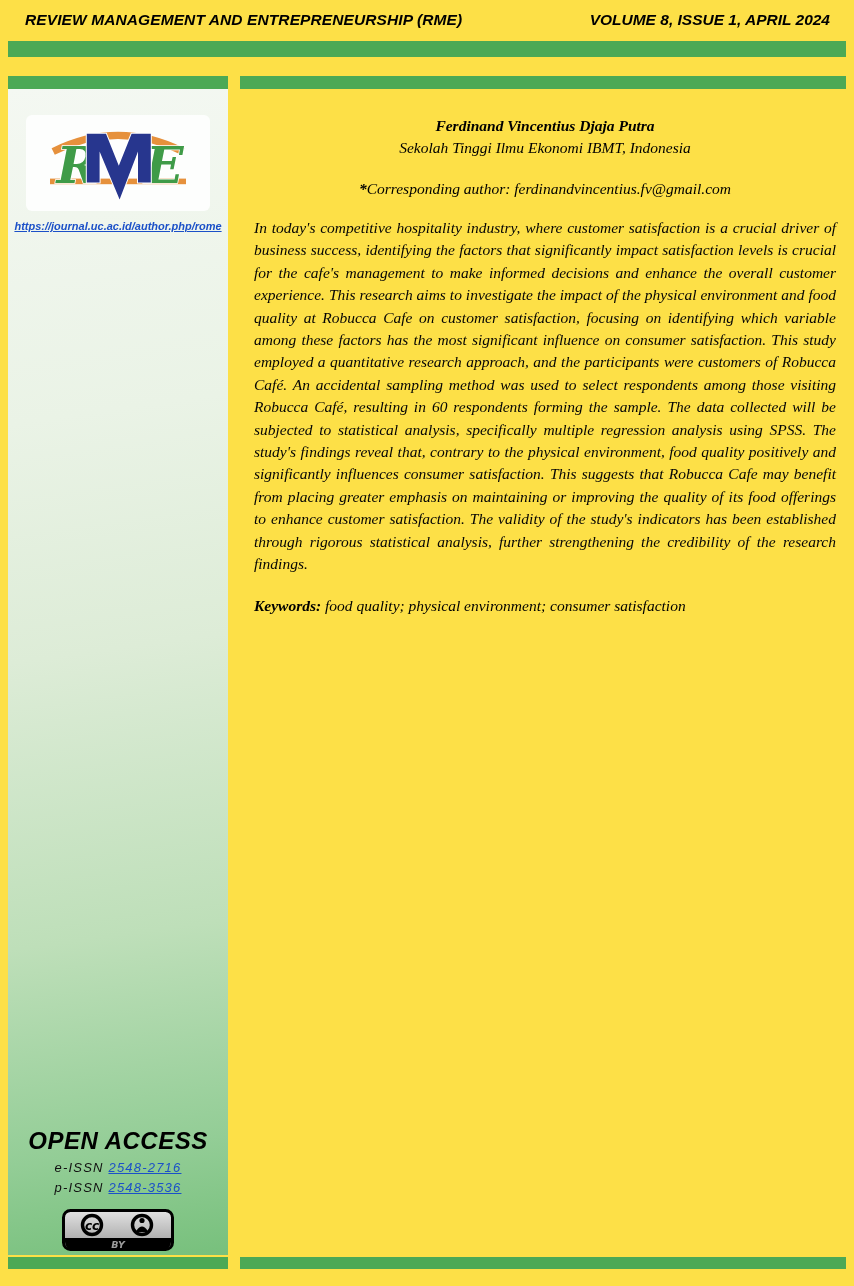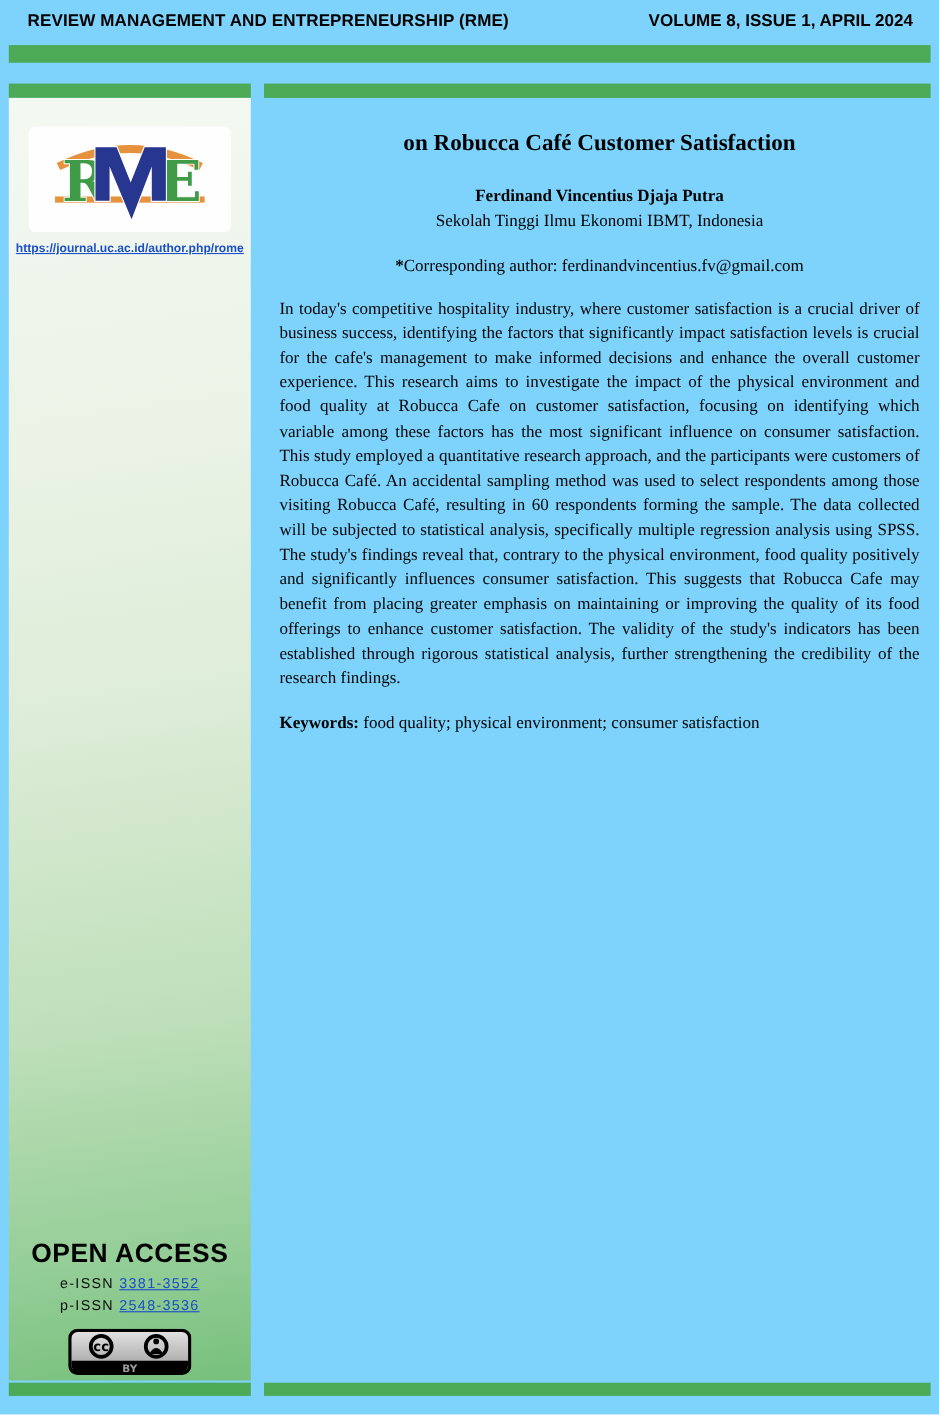--- a/index.html
+++ b/index.html
@@ -1,20 +1,20 @@
 <!DOCTYPE html>
 <html><head>
 <meta charset="utf-8">
 <style>
   * { margin:0; padding:0; box-sizing:border-box; }
   html,body { background:#ffffff; }
   .page {
     position:relative; width:854px; height:1286px; margin:0 auto;
-    background:#7dd3fc; overflow:hidden;
-    font-family:"Liberation Sans", sans-serif; color:#000;
+    background:#fde047; overflow:hidden;
+    font-family:"Liberation Sans", sans-serif; color:#000;font-style:italic;
   }
   
   .top-header {
     height:40px; padding:0 24px 0 25px;
     display:flex; align-items:center; justify-content:space-between;
   }
   .top-header .jname { font-size:15.5px; font-weight:bold; letter-spacing:.1px; }
   .top-header .jissue { font-size:15.5px; font-weight:bold; }
   .bar-full { height:16px; margin:1px 8px 0 8px; }
   .bars-row { display:flex; gap:12px; margin:19px 8px 0 8px; height:13px; }
@@ -105,21 +105,21 @@
         </span>
       </div>
 
       <a class="journal-url">https://journal.uc.ac.id/author.php/rome</a>
 
       <div class="side-spacer"></div>
 
       <div class="open-access-title">OPEN ACCESS</div>
       <div class="issn-line">
         <span>e-ISSN</span>
-        <a class="issn-link">3381-3552</a>
+        <a class="issn-link">2548-2716</a>
       </div>
       <div class="issn-line">
         <span>p-ISSN</span>
         <a class="issn-link">2548-3536</a>
       </div>
 
       <div class="cc-badge">
         <svg width="112" height="42" viewBox="0 0 112 42" xmlns="http://www.w3.org/2000/svg" aria-hidden="true">
           <defs>
             <linearGradient id="silver" x1="0" y1="0" x2="0" y2="1">
@@ -135,21 +135,20 @@
           <circle cx="80" cy="11.5" r="2.6" fill="#000"></circle>
           <path d="M74.5 21.5 Q80 13.5 85.5 21.5 L85.5 23 L74.5 23 Z" fill="#000"></path>
           <text x="56" y="39" text-anchor="middle" font-family="'DejaVu Sans', sans-serif" font-weight="bold" font-size="9.5" fill="#9c9c9c" id="cc-by-text">BY</text>
         </svg>
       </div>
 
     </div>
 
     <div class="main">
       <div class="art-title">
-        <div>on Robucca Café Customer Satisfaction</div>
       </div>
 
       <div class="author-block">
         <div class="author-name">Ferdinand Vincentius Djaja Putra</div>
         <div>Sekolah Tinggi Ilmu Ekonomi IBMT, Indonesia</div>
       </div>
 
       <div class="corresponding">
         <span class="star">*</span><span>Corresponding author: ferdinandvincentius.fv@gmail.com</span>
       </div>

